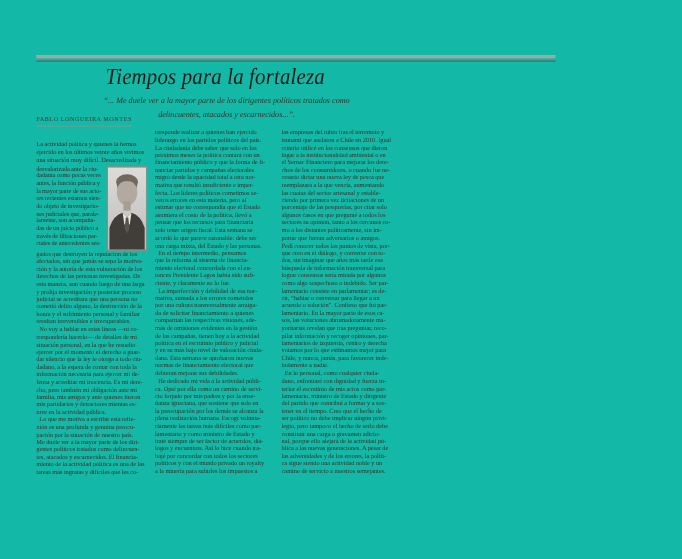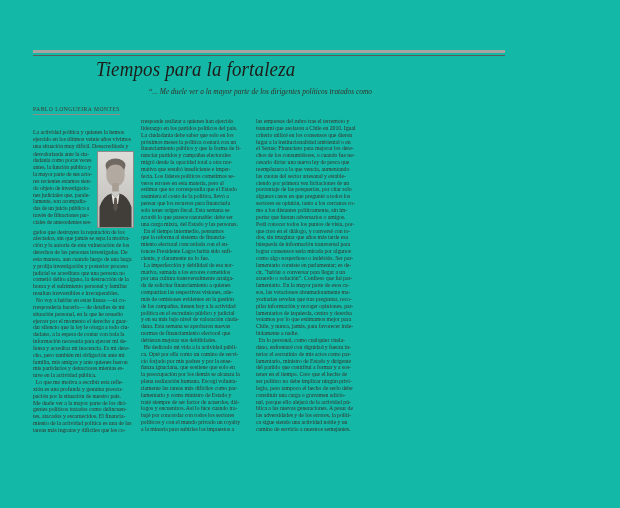--- a/index.html
+++ b/index.html
@@ -6,21 +6,21 @@
   .page{position:relative;width:620px;height:508px;background:#14b8a6;
         font-family:"Liberation Serif",serif;overflow:hidden;margin:0 auto;}
   .rule{position:absolute;left:33px;top:50px;width:472px;}
   .rule-bar{height:3px;background:#a6a5a2;}
   .rule-thin{margin-top:2px;height:1px;background:#5e5c59;}
   .title{position:absolute;left:96px;top:57px;font-style:italic;font-size:21px;
          color:#1d1b18;white-space:nowrap;letter-spacing:.2px;
          transform:scaleX(.9);transform-origin:left top;}
   .quote{position:absolute;left:40px;top:86px;width:332px;text-align:center;
          font-style:italic;font-size:7.4px;line-height:11.5px;color:#343129;}
-  .quote .line{height:11.5px;text-align:right;}
+  .quote .line{height:11.5px;}
   .byline{position:absolute;left:33px;top:106px;font-size:5.6px;letter-spacing:.5px;
           color:#3d3a35;border-bottom:1px solid #8f8d89;padding-bottom:2px;}
   .col{position:absolute;font-size:5.8px;line-height:6.85px;color:#36332d;
        letter-spacing:-.06px;}
   .line{white-space:pre;height:6.85px;overflow:hidden;}
   .col1{left:33px;top:129px;width:101px;}
   .col2{left:141px;top:118px;width:108px;}
   .col3{left:256px;top:118px;width:111px;}
   .wraprow{display:flex;margin:1px 0;}
   .wraplines{width:63px;flex:none;letter-spacing:-.12px;}
@@ -36,20 +36,21 @@
   <div class="rule">
     <div class="rule-bar"></div>
     <div class="rule-thin"></div>
   </div>
 
   <div class="title">Tiempos para la fortaleza</div>
 
   <div class="quote">
 
   <div class="line">“... Me duele ver a la mayor parte de los dirigentes políticos tratados como</div>
+      <div class="line">delincuentes, atacados y escarnecidos...”.</div>
     </div>
 
   <div class="byline">PABLO LONGUEIRA MONTES</div>
 
   <div class="col col1">
     <div>
 
     <div class="line">La actividad política y quienes la hemos</div>
         <div class="line">ejercido en los últimos veinte años vivimos</div>
         <div class="line">una situación muy difícil. Desacreditada y</div>

